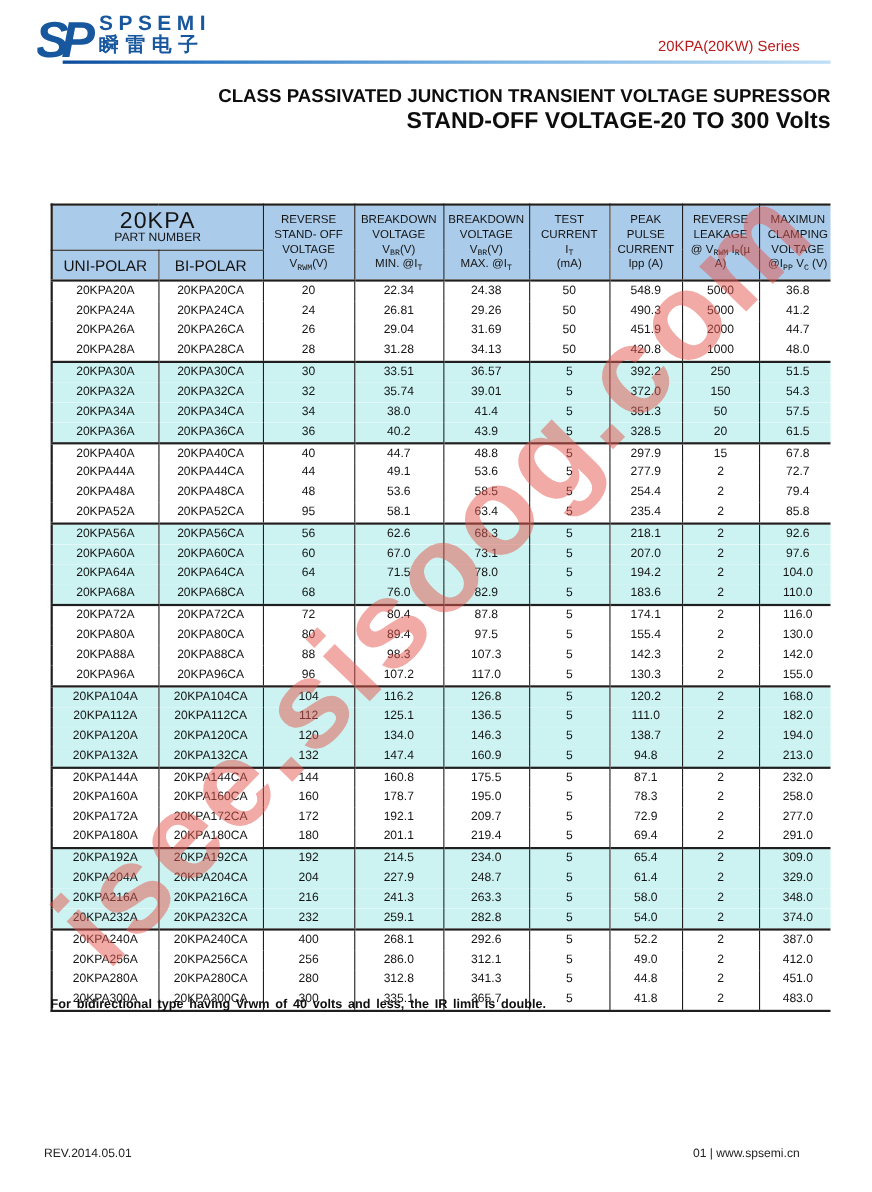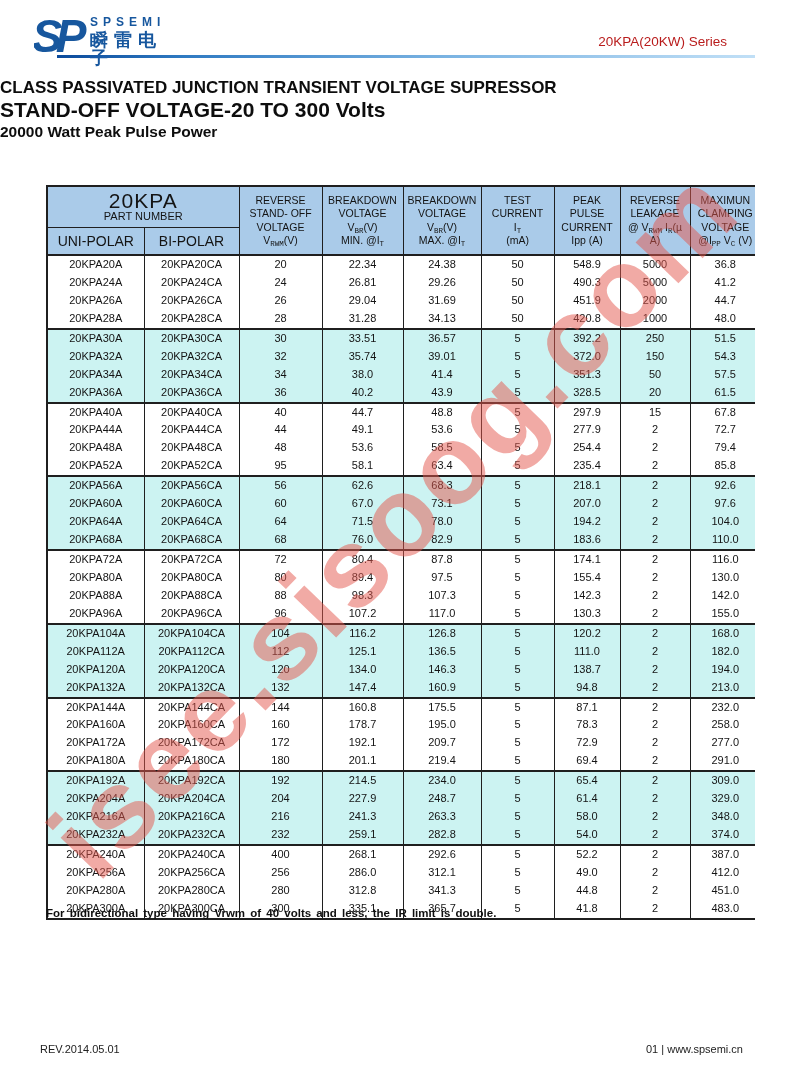--- a/index.html
+++ b/index.html
@@ -16,27 +16,27 @@
     width:755px;height:1084px;
     background:#ffffff;
     overflow:hidden;
     font-family:"Liberation Sans", sans-serif;
     color:var(--ink);
   }
   
   .brand{position:absolute;left:34px;top:10px;height:50px;}
   .brand-glyph{position:absolute;left:0;top:2px;}
   .brand-text{position:absolute;left:56px;top:3px;color:var(--accent);}
-  .brand-en{font-size:12px;font-weight:bold;letter-spacing:5px;line-height:18px;}
+  .brand-en{font-size:19px;font-weight:bold;letter-spacing:5px;line-height:18px;}
   .brand-cn{font-size:18px;font-weight:bold;letter-spacing:6px;line-height:18px;}
   .series-label{position:absolute;right:28px;top:34px;font-size:13.5px;color:#b91c1c;}
   .brand-rule{position:absolute;left:57px;top:55px;width:708px;height:3px;
     background:linear-gradient(to right,#0b4a9b 0%,#2f7ac2 18%,#7ab3e2 55%,#c3e1f7 100%);}
   
-  .titles{position:absolute;left:0;top:76px;width:100%;text-align:left;font-weight:bold;color:#0d0d0d;}
+  .titles{position:absolute;left:0;top:76px;width:100%;text-align:right;font-weight:bold;color:#0d0d0d;}
   .title-1{font-size:17px;line-height:23px;}
   .title-2{font-size:21px;line-height:22px;}
   .title-3{font-size:15.5px;line-height:22px;}
   
   table.spec{
     position:absolute;left:46px;top:185px;
     width:714px;border-collapse:collapse;table-layout:fixed;
     border:2px solid var(--line);
     font-size:11px;
   }
@@ -58,21 +58,21 @@
   tr.hrow2 th{height:26px;font-size:14px;}
   tbody td{height:17.94px;line-height:17.94px;}
   tbody tr.band td{background:var(--band-bg);}
   tbody tr.gstart td{border-top:2px solid var(--line);}
   sub{font-size:7.5px;vertical-align:-2px;line-height:0;font-family:Liberation Mono, monospace;}
   
   .notes{position:absolute;left:46px;top:902px;font-weight:bold;font-size:11.5px;color:#0f0f0f;}
   .note{line-height:22px;word-spacing:2px;}
   
   .footer-left{position:absolute;left:40px;top:1043px;font-size:11px;color:#222;}
-  .footer-right{position:absolute;right:12px;top:1043px;font-size:11px;color:#222;}
+  .footer-right{position:absolute;right:28px;top:1043px;font-size:11px;color:#222;}
   
   .watermark{
     position:absolute;left:-206px;top:448px;width:1200px;height:150px;
     transform:rotate(-46deg);
     font-size:112px;font-weight:bold;letter-spacing:4px;
     color:var(--wm-color);opacity:0.5;
     text-align:center;line-height:150px;
     pointer-events:none;z-index:10;
     font-family:"Liberation Sans", sans-serif;
   }
@@ -92,21 +92,20 @@
       <div class="brand-en">SPSEMI</div>
       <div class="brand-cn">瞬雷电子</div>
     </div>
   </div>
   <div class="series-label">20KPA(20KW) Series</div>
   <div class="brand-rule"></div>
 
   <div class="titles">
     <div class="title-1">CLASS PASSIVATED JUNCTION TRANSIENT VOLTAGE SUPRESSOR</div>
     <div class="title-2">STAND-OFF VOLTAGE-20 TO 300 Volts</div>
-    <div class="title-3">20000 Watt Peak Pulse Power</div>
   </div>
 
   <table class="spec">
     <colgroup>
       <col style="width:97px">
         <col style="width:95px">
         <col style="width:83px">
       <col style="width:81px">
         <col style="width:78px">
         <col style="width:73px">

